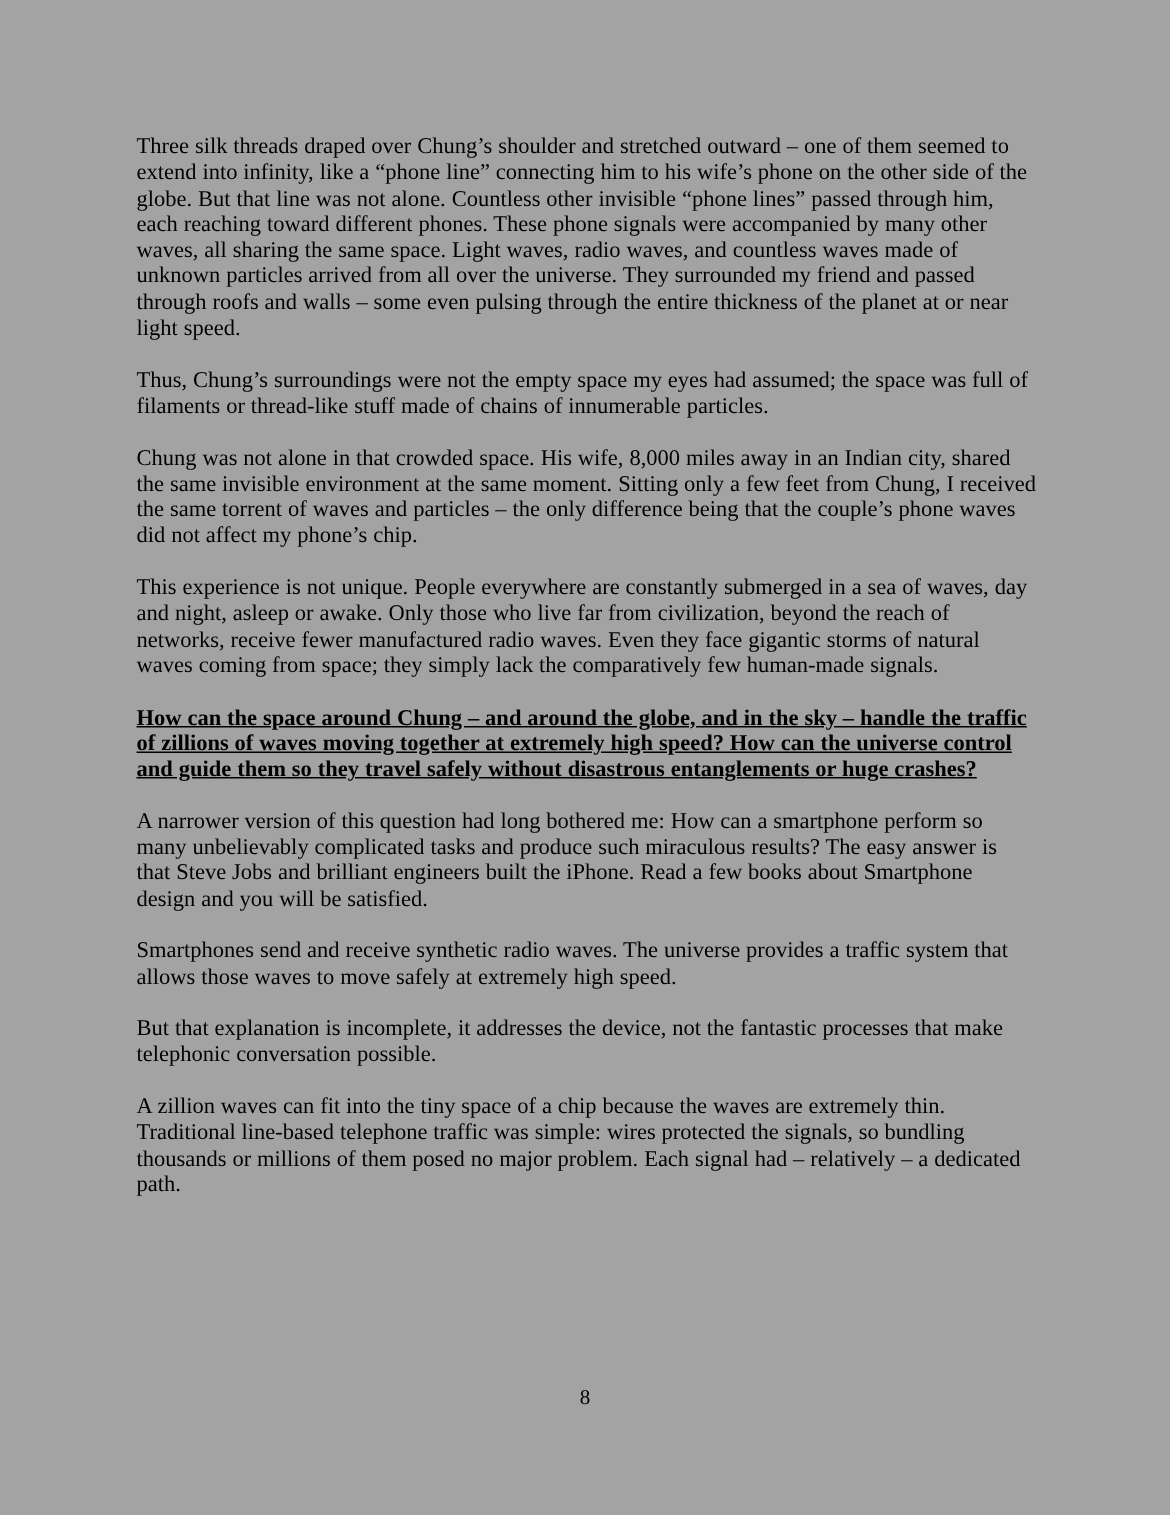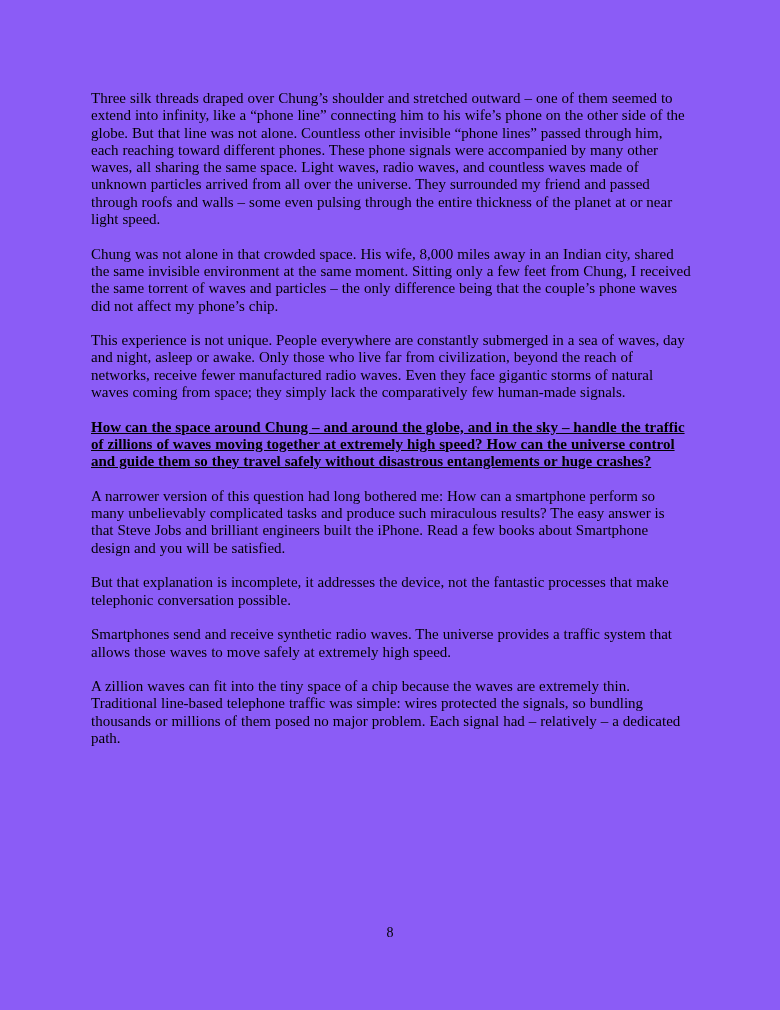--- a/index.html
+++ b/index.html
@@ -4,21 +4,21 @@
 <style>
   html, body {
     margin: 0;
     padding: 0;
     background: #ffffff;
   }
   .page {
     position: relative;
     width: 780px;
     height: 1010px;
-    background: #8b5cf6;
+    background: #a3a3a3;
     color: #000000;
     font-family: "Liberation Serif", serif;
     overflow: hidden;
   }
   .text-block {
     position: absolute;
     left: 91px;
     top: 90px;
     width: 600px;
   }
@@ -43,22 +43,23 @@
     font-size: 14px;
     line-height: 17px;
   }
 </style>
 </head>
 <body>
 
 <div class="page">
   <div class="text-block">
       <p class="para">Three silk threads draped over Chung’s shoulder and stretched outward – one of them seemed to extend into infinity, like a “phone line” connecting him to his wife’s phone on the other side of the globe. But that line was not alone. Countless other invisible “phone lines” passed through him, each reaching toward different phones. These phone signals were accompanied by many other waves, all sharing the same space. Light waves, radio waves, and countless waves made of unknown particles arrived from all over the universe. They surrounded my friend and passed through roofs and walls – some even pulsing through the entire thickness of the planet at or near light speed.</p>
+      <p class="para">Thus, Chung’s surroundings were not the empty space my eyes had assumed; the space was full of filaments or thread-like stuff made of chains of innumerable particles.</p>
       <p class="para">Chung was not alone in that crowded space. His wife, 8,000 miles away in an Indian city, shared the same invisible environment at the same moment. Sitting only a few feet from Chung, I received the same torrent of waves and particles – the only difference being that the couple’s phone waves did not affect my phone’s chip.</p>
       <p class="para">This experience is not unique. People everywhere are constantly submerged in a sea of waves, day and night, asleep or awake. Only those who live far from civilization, beyond the reach of networks, receive fewer manufactured radio waves. Even they face gigantic storms of natural waves coming from space; they simply lack the comparatively few human-made signals.</p>
       <p class="para bold">How can the space around Chung – and around the globe, and in the sky – handle the traffic of zillions of waves moving together at extremely high speed? How can the universe control and guide them so they travel safely without disastrous entanglements or huge crashes?</p>
       <p class="para">A narrower version of this question had long bothered me: How can a smartphone perform so many unbelievably complicated tasks and produce such miraculous results? The easy answer is that Steve Jobs and brilliant engineers built the iPhone. Read a few books about Smartphone design and you will be satisfied.</p>
+      <p class="para">Smartphones send and receive synthetic radio waves. The universe provides a traffic system that allows those waves to move safely at extremely high speed.</p>
       <p class="para">But that explanation is incomplete, it addresses the device, not the fantastic processes that make telephonic conversation possible.</p>
-      <p class="para">Smartphones send and receive synthetic radio waves. The universe provides a traffic system that allows those waves to move safely at extremely high speed.</p>
       <p class="para">A zillion waves can fit into the tiny space of a chip because the waves are extremely thin. Traditional line-based telephone traffic was simple: wires protected the signals, so bundling thousands or millions of them posed no major problem. Each signal had – relatively – a dedicated path.</p>
     </div>
   <div class="page-number">8</div>
 </div>
 
 </body></html>

